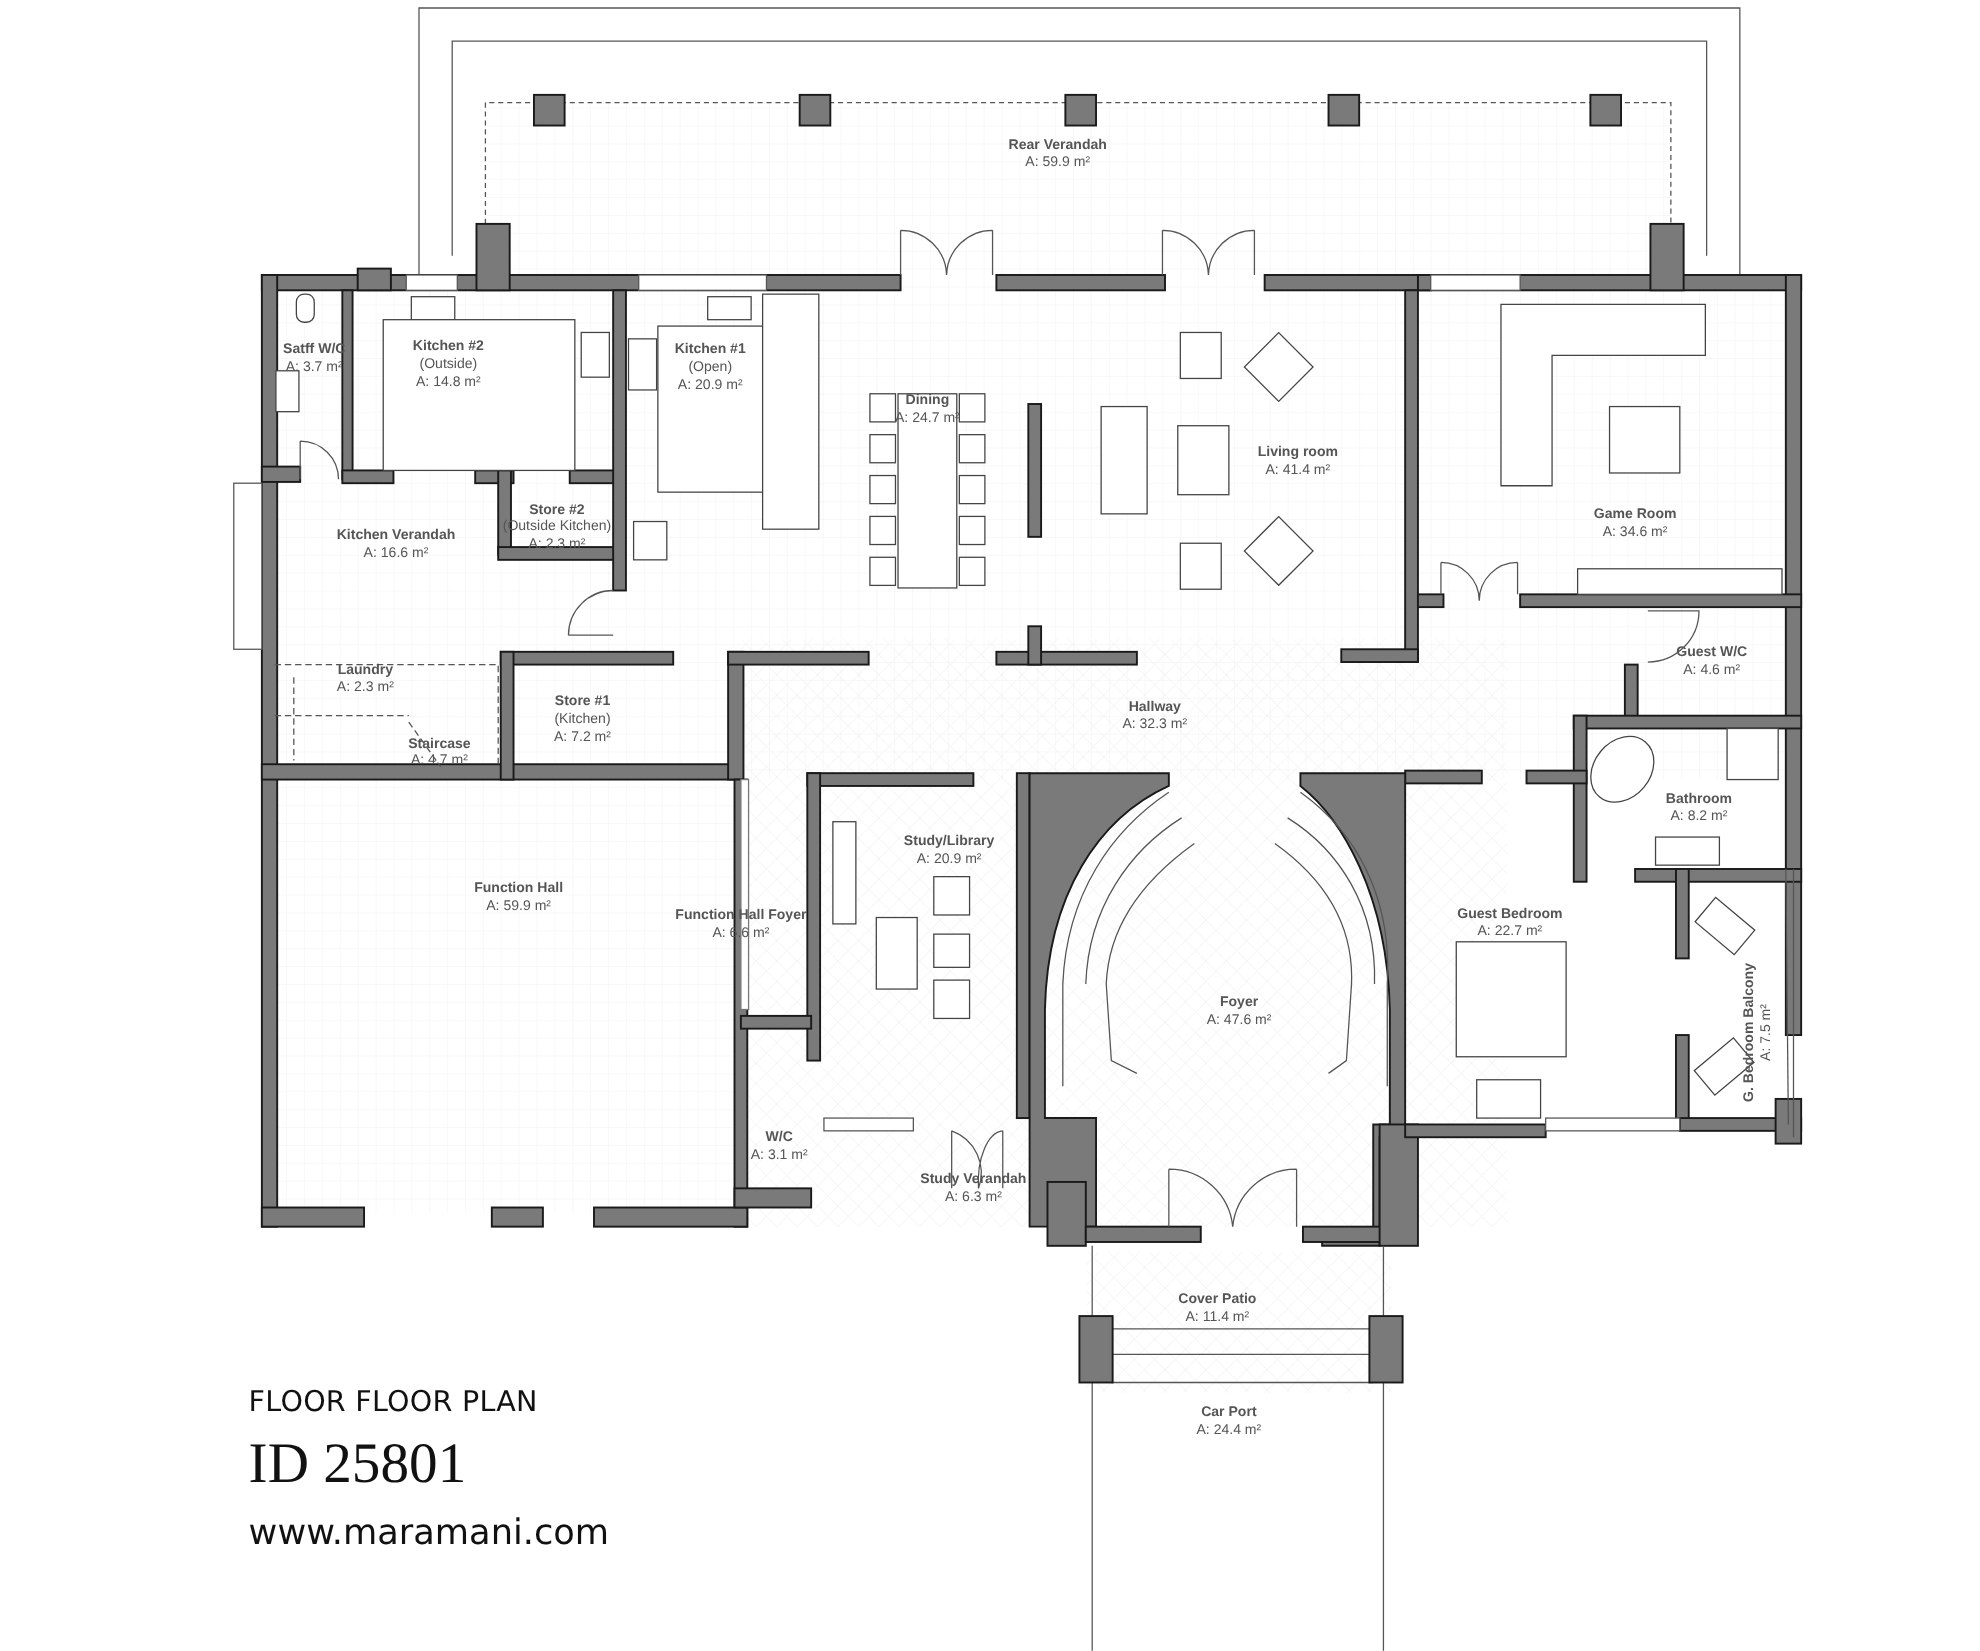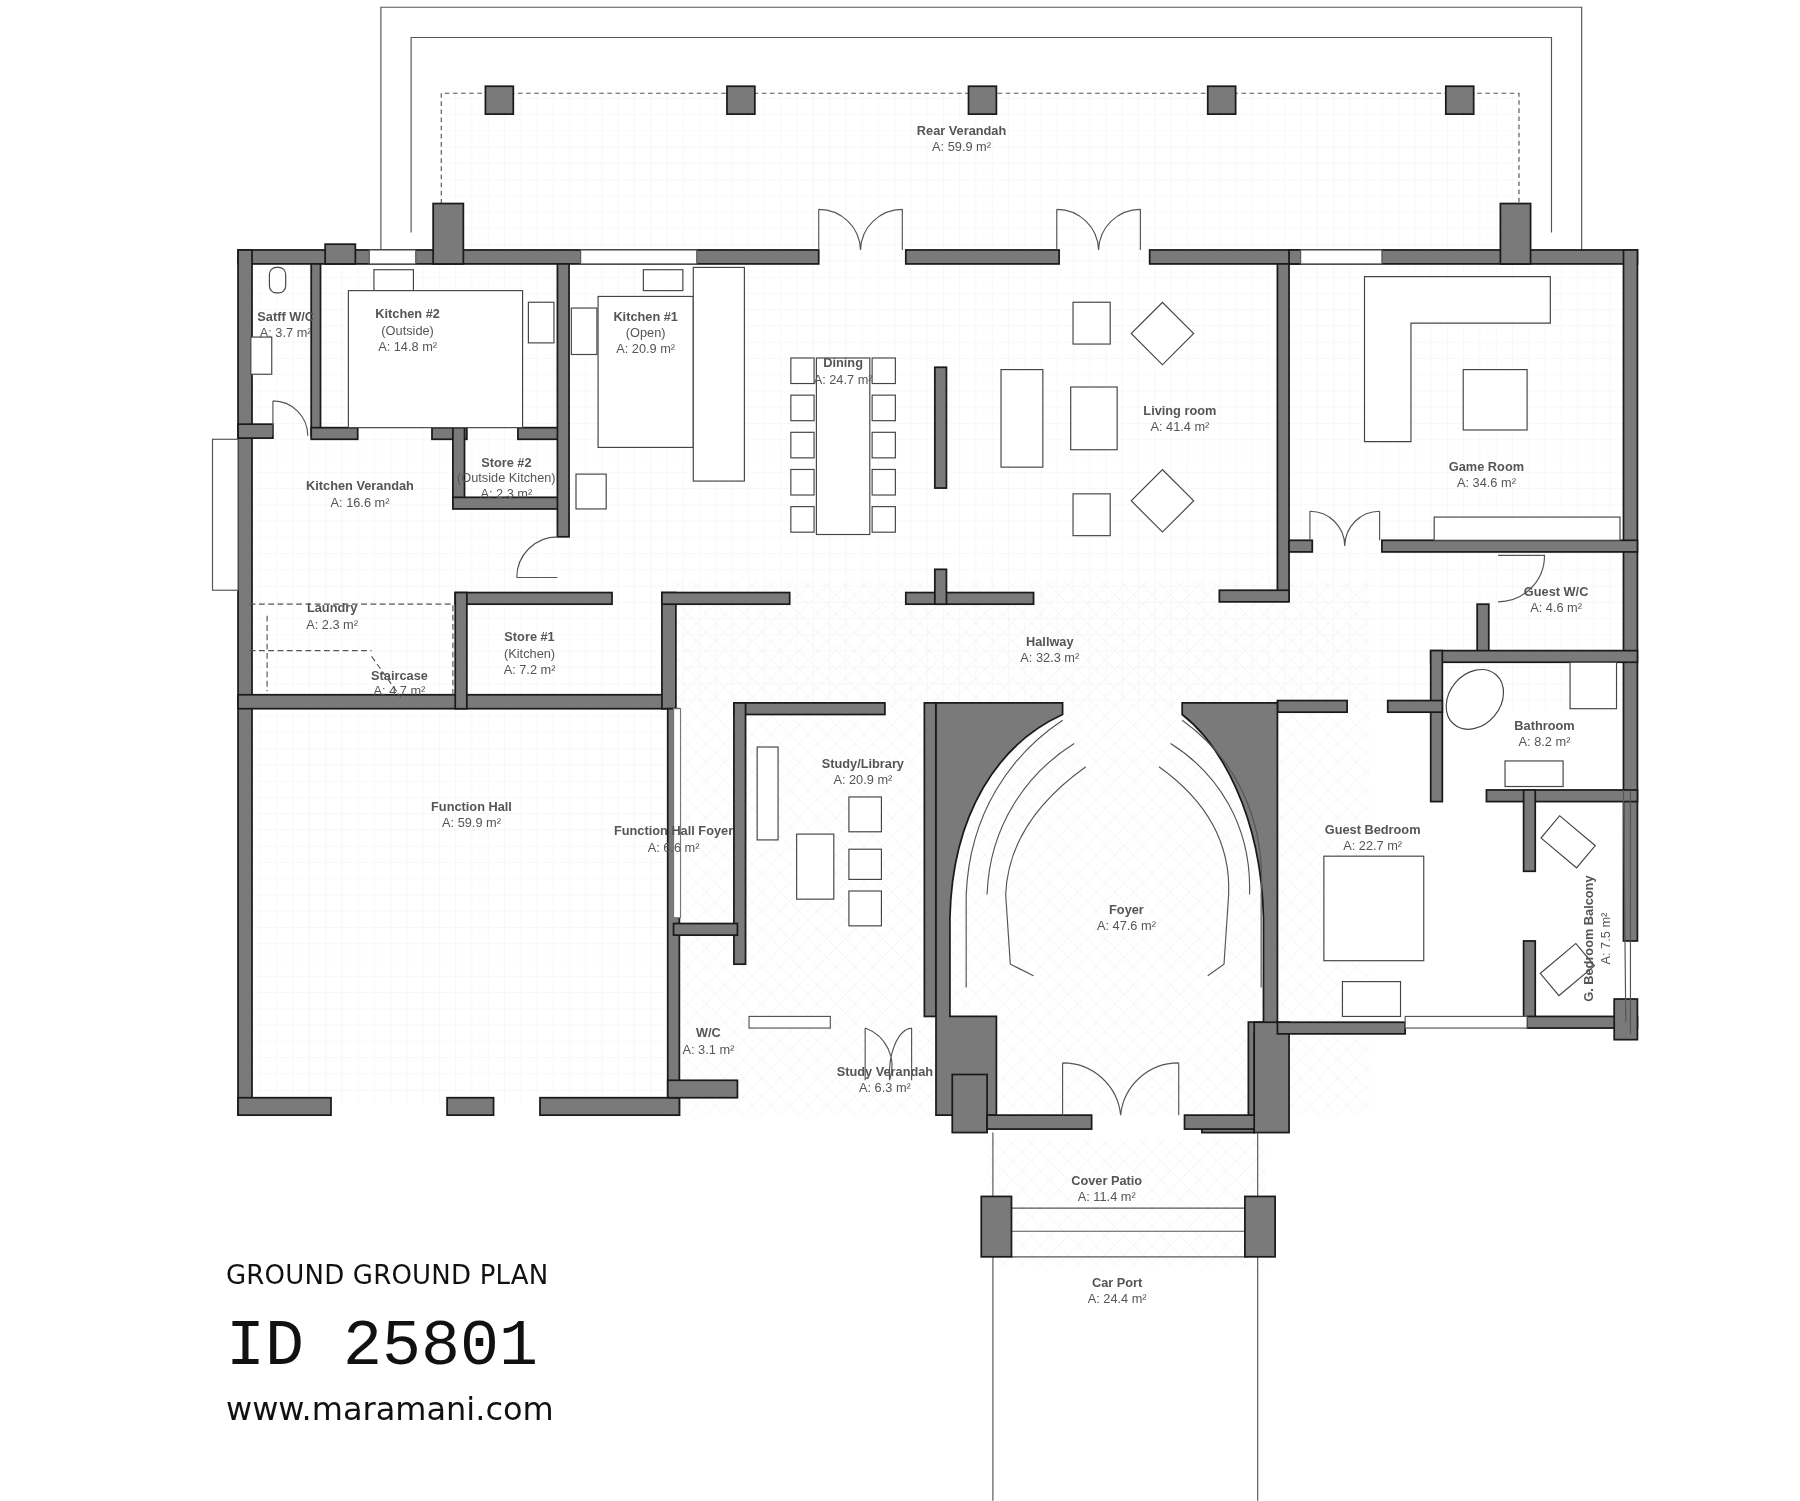--- a/index.html
+++ b/index.html
@@ -7,21 +7,21 @@
   #plan{position:absolute;left:0;top:0;width:1800px;height:1501px;}
   .wall{fill:#7a7a7a;stroke:#1a1a1a;stroke-width:1.5;}
   .thin{fill:none;stroke:#555;stroke-width:1;}
   .furn{fill:#fff;stroke:#444;stroke-width:1;}
   .grid{stroke:#ececec;stroke-width:0.6;}
   .room-name{font-family:"Liberation Sans",sans-serif;font-weight:bold;font-size:11px;fill:#555;text-anchor:middle;}
   .room-sub{font-family:"Liberation Sans",sans-serif;font-size:11px;fill:#555;text-anchor:middle;}
   .room-area{font-family:"Liberation Sans",sans-serif;font-size:11px;fill:#555;text-anchor:middle;}
   .title-block{position:absolute;left:226px;top:1260px;color:#111;}
   .t-label{font-family:"DejaVu Sans",sans-serif;font-size:26px;letter-spacing:0.2px;}
-  .t-id{font-family:Liberation Mono, monospace;font-size:65px;line-height:78px;margin-top:18px;}
+  .t-id{font-family:Liberation Serif, serif;font-size:52px;line-height:78px;margin-top:2px;}
   .t-url{font-family:"DejaVu Sans",sans-serif;font-size:32px;margin-top:4px;}
 </style>
 </head>
 <body>
 
 <svg id="plan" viewBox="0 0 1550 1292" xmlns="http://www.w3.org/2000/svg">
   <defs>
     <pattern id="g" width="14" height="14" patternUnits="userSpaceOnUse">
       <path d="M14 0 L0 0 0 14" class="grid" fill="none"></path>
     </pattern>
@@ -290,16 +290,16 @@
 
     <text class="room-name" x="953" y="1020">Cover Patio</text>
     <text class="room-area" x="953" y="1034">A: 11.4 m²</text>
 
     <text class="room-name" x="962" y="1108">Car Port</text>
     <text class="room-area" x="962" y="1122">A: 24.4 m²</text>
   </g>
 </svg>
 
 <div class="title-block">
-  <div class="t-label">GROUND GROUND PLAN</div>
+  <div class="t-label">FLOOR FLOOR PLAN</div>
   <div class="t-id">ID 25801</div>
   <div class="t-url">www.maramani.com</div>
 </div>
 
 </body></html>

